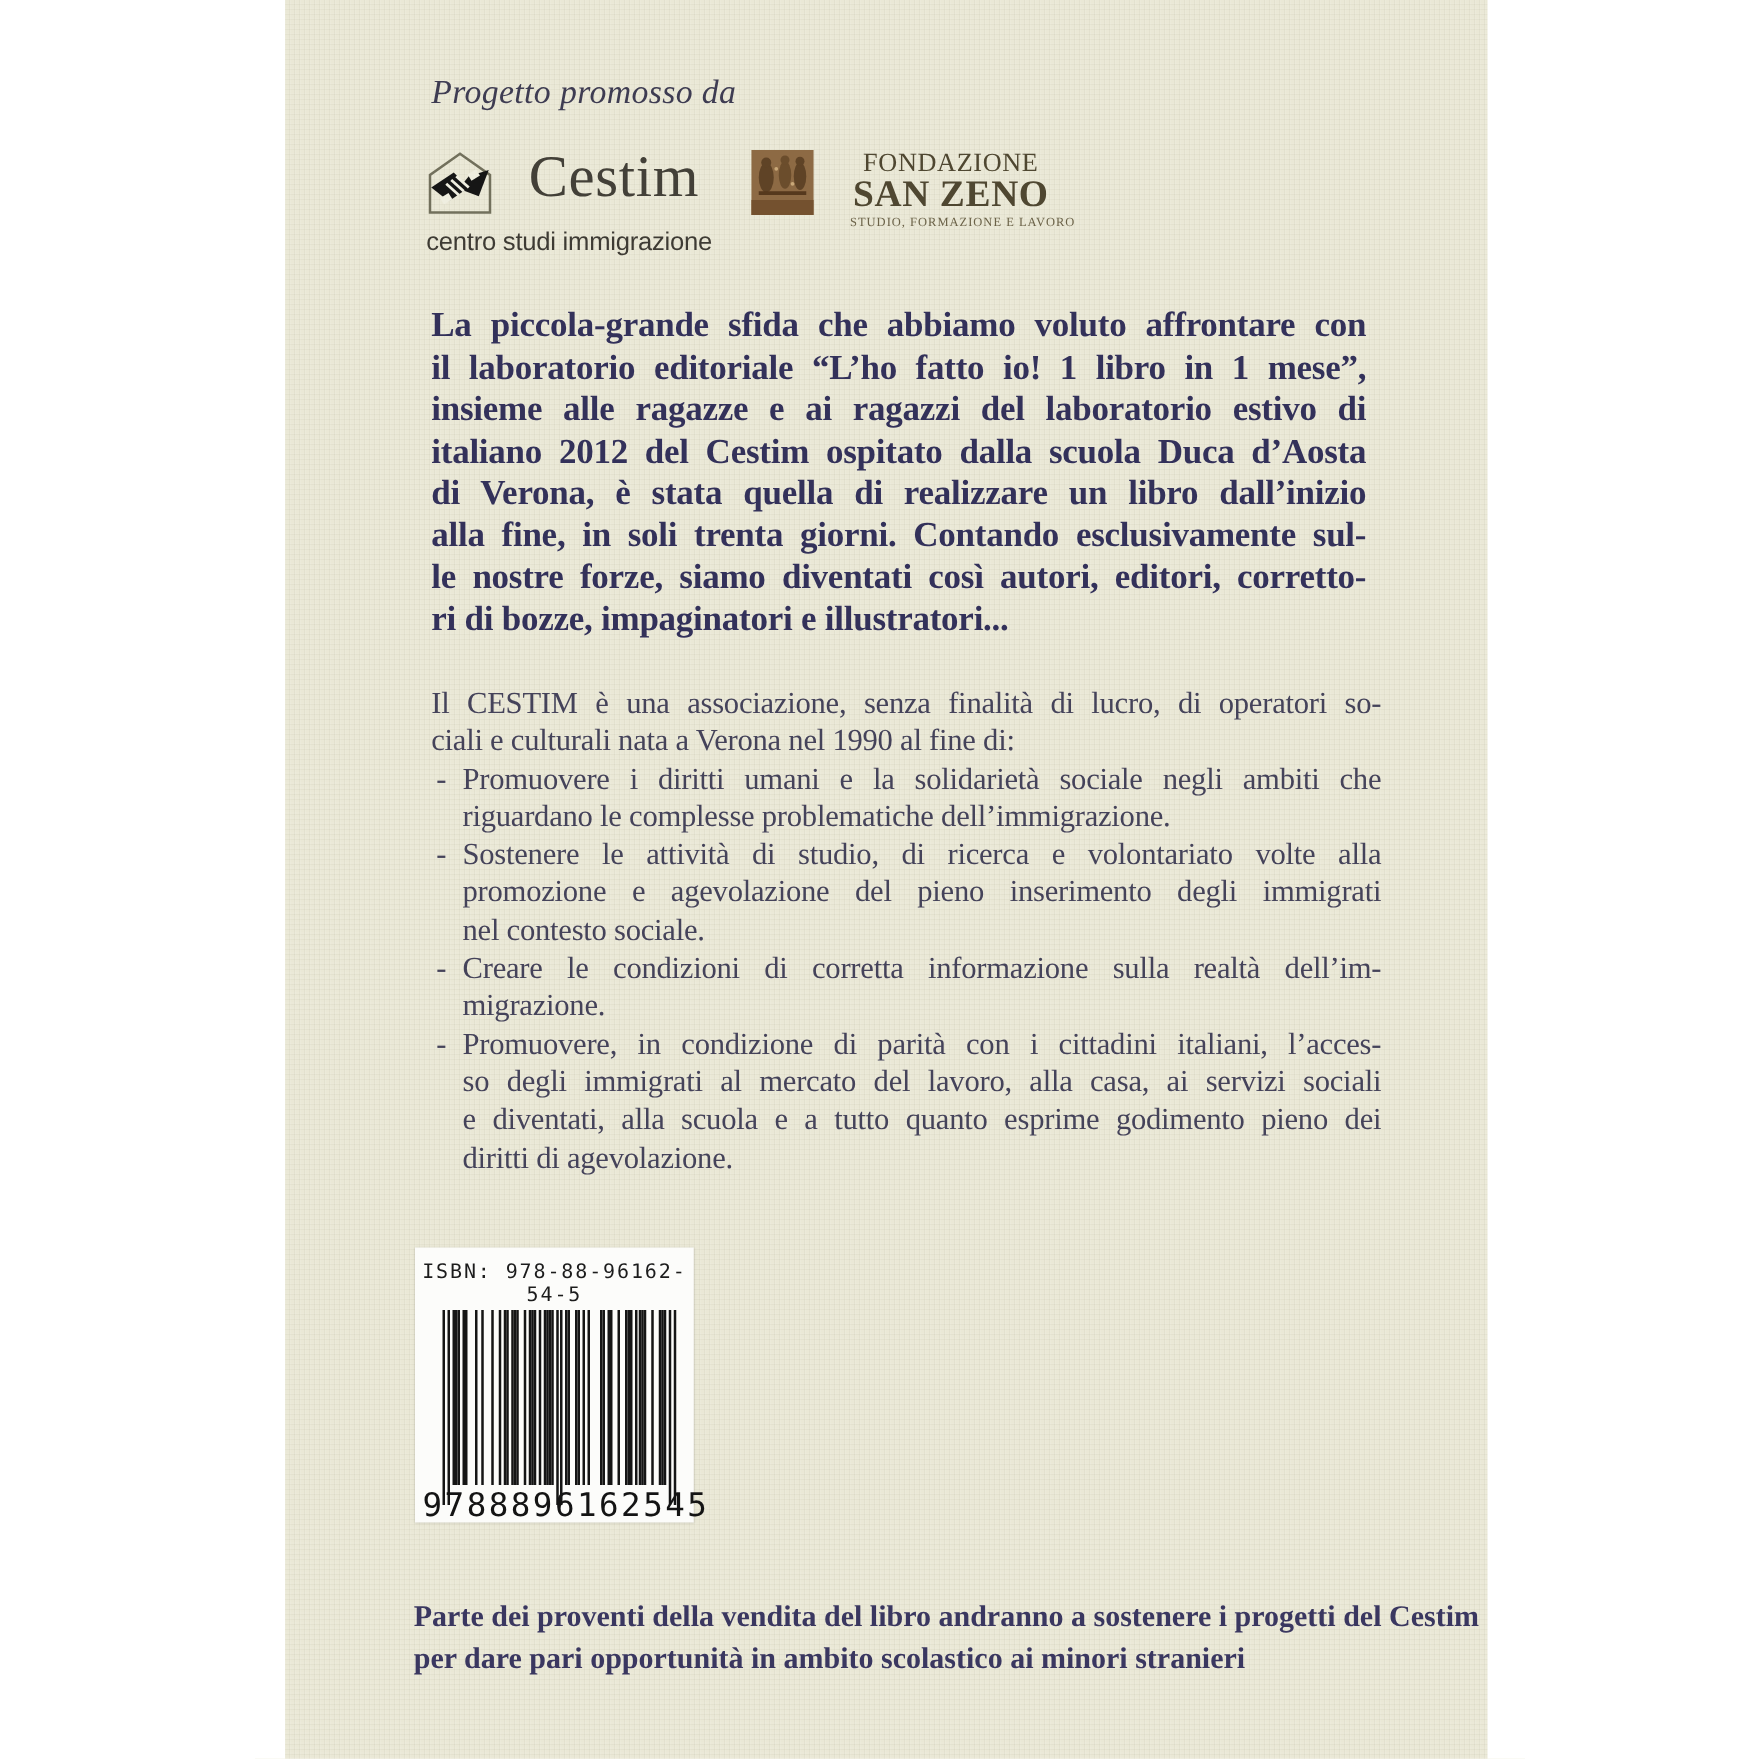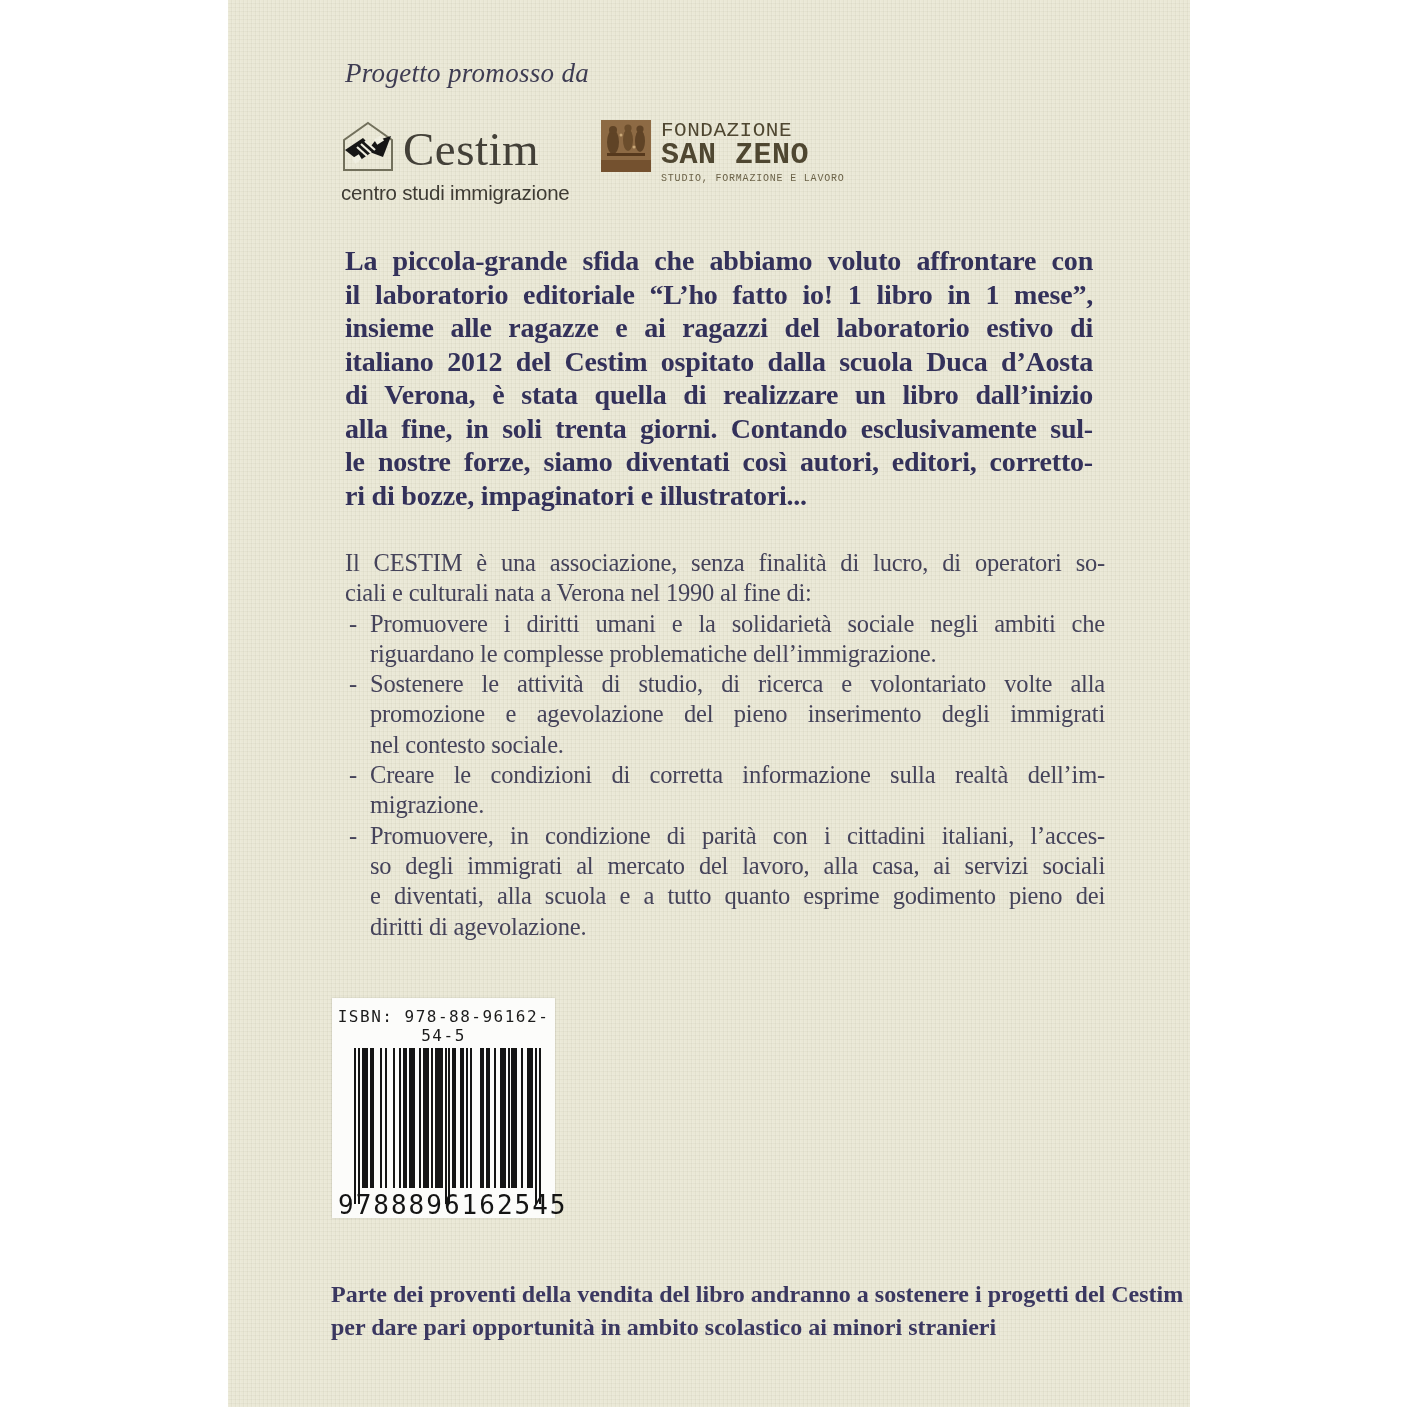--- a/index.html
+++ b/index.html
@@ -14,28 +14,28 @@
       repeating-linear-gradient(90deg, rgba(255,255,255,.07) 0 1px, rgba(0,0,0,0) 1px 3px, rgba(116,112,86,.06) 3px 4px),
       repeating-linear-gradient(0deg, rgba(255,255,255,.06) 0 1px, rgba(0,0,0,0) 1px 3px, rgba(116,112,86,.05) 3px 4px);
   }
   .promo{
     position:absolute;left:117px;top:58px;
     font-style:italic;font-size:27px;color:#3e3c52;letter-spacing:.3px;text-align:center;
   }
   
   .logos{position:absolute;left:113px;top:120px;display:flex;align-items:flex-start;}
   .cestim{display:flex;flex-direction:column;width:232px;}
-  .cestim-row{display:flex;align-items:center;}
+  .cestim-row{display:flex;align-items:flex-start;gap:20px;}
   .cestim-name{font-size:47px;line-height:44px;color:#434038;margin-left:8px;letter-spacing:.5px;}
   .cestim-sub{font-family:"Liberation Sans",sans-serif;font-size:20.5px;color:#3e3b34;margin-top:3px;letter-spacing:-.2px;}
   .sanzeno{display:flex;margin-left:28px;align-items:flex-start;}
-  .sz-text{margin-left:10px;color:#4f4731;font-family:Liberation Mono, monospace;}
+  .sz-text{margin-left:10px;color:#4f4731;font-family:Liberation Serif, serif;text-align:center;}
   .sz-l1{font-size:21px;line-height:21px;letter-spacing:.5px;}
   .sz-l2{font-size:30px;line-height:29px;font-weight:bold;letter-spacing:.5px;}
-  .sz-sub{font-size:10px;letter-spacing:.8px;margin-top:3px;color:#6b6248;}
+  .sz-sub{font-size:10px;letter-spacing:.8px;margin-top:3px;color:#6b6248;margin-left:19px;}
   
   .intro{position:absolute;left:117px;top:244px;width:748px;
     font-size:28px;font-weight:bold;color:var(--intro-color,#33315a);
     line-height:33.5px;letter-spacing:-.2px;}
   .body-sec{position:absolute;left:117px;top:548px;width:760px;
     font-size:24.5px;color:var(--body-color,#45435a);line-height:30.3px;letter-spacing:-.2px;}
   .intro-line,.body-line,.footer-line{white-space:nowrap;text-align:justify;text-align-last:justify;}
   .nj{text-align-last:left !important;}
   .body-line{position:relative;padding-left:25px;}
   .body-line.plain{padding-left:0;}

